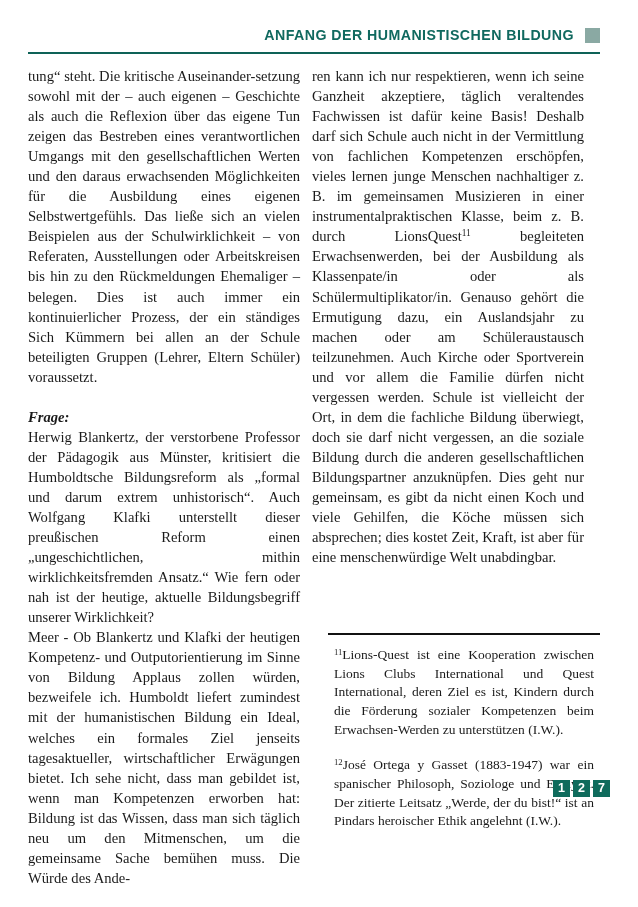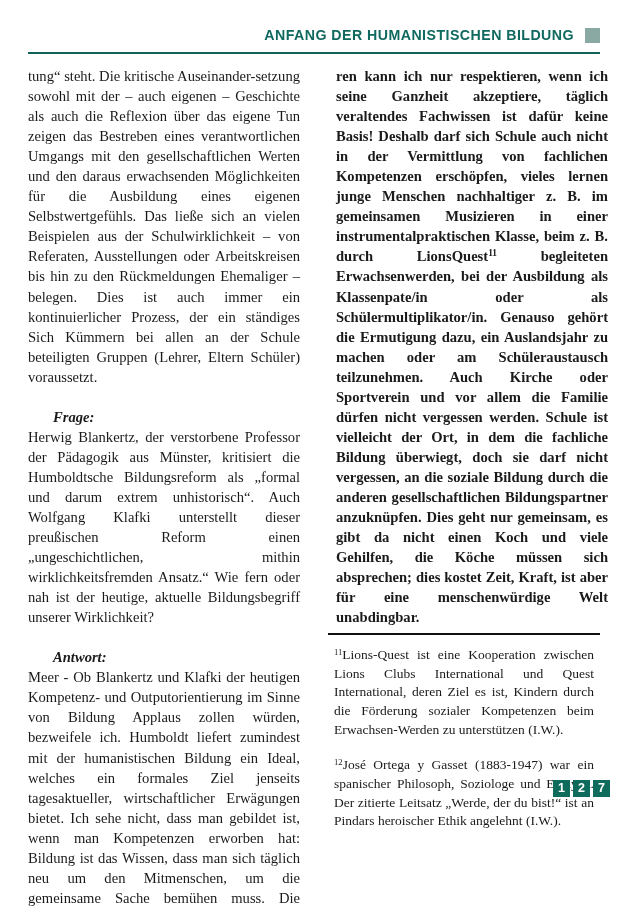--- a/index.html
+++ b/index.html
@@ -65,29 +65,28 @@
     position: absolute;
     top: 66px;
     width: 272px;
     font-size: 14.6px;
     line-height: 20.05px;
     text-align: justify;
     text-justify: inter-word;
     hyphens: manual;
   }
   .col-left  { left: 28px;  }
-  .col-right { left: 336px; font-weight: bold; }
+  .col-right { left: 312px; }
 
   .col p {
     margin: 0;
     text-align: justify;
   }
   .col p.gap {
     margin-top: 20px;
-    margin-left: 25px;
   }
   .subhead {
     margin: 0;
     font-weight: bold;
     font-style: italic;
     font-size: 14.6px;
     line-height: 20.05px;
     text-align: left;
   }
   .lastline-left { text-align-last: left; }
@@ -154,21 +153,20 @@
   </div>
   <div class="header-rule"></div>
 
   <div class="col col-left">
     <p>tung“ steht. Die kritische Auseinander-setzung sowohl mit der – auch eigenen – Geschichte als auch die Reflexion über das eigene Tun zeigen das Bestreben eines verantwortlichen Umgangs mit den gesellschaftlichen Werten und den daraus erwachsenden Möglichkeiten für die Ausbildung eines eigenen Selbstwertgefühls. Das ließe sich an vielen Beispielen aus der Schulwirklichkeit – von Referaten, Ausstellungen oder Arbeitskreisen bis hin zu den Rückmeldungen Ehemaliger – belegen. Dies ist auch immer ein kontinuierlicher Prozess, der ein ständiges Sich Kümmern bei allen an der Schule beteiligten Gruppen (Lehrer, Eltern Schüler) voraussetzt.</p>
 
     <p class="subhead gap">Frage:</p>
 
     <p class="lastline-left">Herwig Blankertz, der verstorbene Professor der Pädagogik aus Münster, kritisiert die Humboldtsche Bildungsreform als „formal und darum extrem unhistorisch“. Auch Wolfgang Klafki unterstellt dieser preußischen Reform einen „ungeschichtlichen, mithin wirklichkeitsfremden Ansatz.“ Wie fern oder nah ist der heutige, aktuelle Bildungsbegriff unserer Wirklichkeit?</p>
 
-    <p class="subhead gap">Antwort:</p>
 
     <p>Meer - Ob Blankertz und Klafki der heutigen Kompetenz- und Outputorientierung im Sinne von Bildung Applaus zollen würden, bezweifele ich. Humboldt liefert zumindest mit der humanistischen Bildung ein Ideal, welches ein formales Ziel jenseits tagesaktueller, wirtschaftlicher Erwägungen bietet. Ich sehe nicht, dass man gebildet ist, wenn man Kompetenzen erworben hat: Bildung ist das Wissen, dass man sich täglich neu um den Mitmenschen, um die gemeinsame Sache bemühen muss. Die Würde des Ande-</p>
   </div>
 
   <div class="col col-right">
     <p><span>ren kann ich nur respektieren, wenn ich seine Ganzheit akzeptiere, täglich veraltendes Fachwissen ist dafür keine Basis! Deshalb darf sich Schule auch nicht in der Vermittlung von fachlichen Kompetenzen erschöpfen, vieles lernen junge Menschen nachhaltiger z. B. im gemeinsamen Musizieren in einer instrumentalpraktischen Klasse, beim z. B. durch LionsQuest</span><sup>11</sup><span> begleiteten Erwachsenwerden, bei der Ausbildung als Klassenpate/in oder als Schülermultiplikator/in. Genauso gehört die Ermutigung dazu, ein Auslandsjahr zu machen oder am Schüleraustausch teilzunehmen. Auch Kirche oder Sportverein und vor allem die Familie dürfen nicht vergessen werden. Schule ist vielleicht der Ort, in dem die fachliche Bildung überwiegt, doch sie darf nicht vergessen, an die soziale Bildung durch die anderen gesellschaftlichen Bildungspartner anzuknüpfen. Dies geht nur gemeinsam, es gibt da nicht einen Koch und viele Gehilfen, die Köche müssen sich absprechen; dies kostet Zeit, Kraft, ist aber für eine menschenwürdige Welt unabdingbar.</span></p>
 
   </div>
 
   <div class="footnotes">

